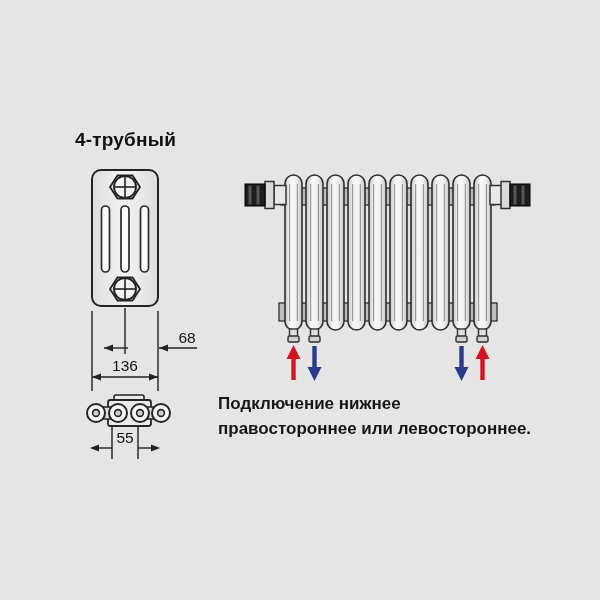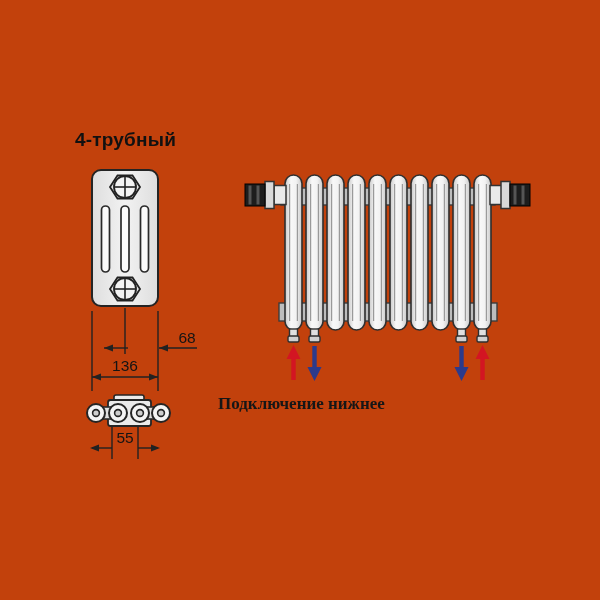--- a/index.html
+++ b/index.html
@@ -8,21 +8,21 @@
     background: #ffffff;
     width: 600px;
     height: 600px;
     overflow: hidden;
     font-family: "Liberation Sans", sans-serif;
   }
   #stage {
     position: relative;
     width: 600px;
     height: 600px;
-    background: #c2410c;
+    background: #e5e5e5;
   }
   #diagram-svg {
     position: absolute;
     left: 0;
     top: 0;
   }
   .title {
     position: absolute;
     left: 75px;
     top: 129px;
@@ -33,21 +33,21 @@
   }
   .caption {
     position: absolute;
     left: 218px;
     top: 391px;
     font-size: 17px;
     font-weight: bold;
     color: #161616;
     line-height: 25px;
   }
-  .caption span { display: block; font-family: Liberation Serif, serif; }
+  .caption span { display: block; }
   svg text.dim {
     font-family: "Liberation Sans", sans-serif;
     font-size: 15.5px;
     fill: #141414;
   }
 </style>
 </head>
 <body>
 
 <div id="stage">
@@ -184,15 +184,16 @@
     <g>
       <use href="#sym-arrow" transform="translate(293.5,345)" fill="#d31522"></use>
       <use href="#sym-arrow" transform="translate(314.5,381) rotate(180)" fill="#2c3a8c"></use>
       <use href="#sym-arrow" transform="translate(461.5,381) rotate(180)" fill="#2c3a8c"></use>
       <use href="#sym-arrow" transform="translate(482.5,345)" fill="#d31522"></use>
     </g>
   </svg>
 
   <div class="caption">
     <span>Подключение нижнее</span>
+    <span>правостороннее или левостороннее.</span>
   </div>
 
 </div>
 
 </body></html>

